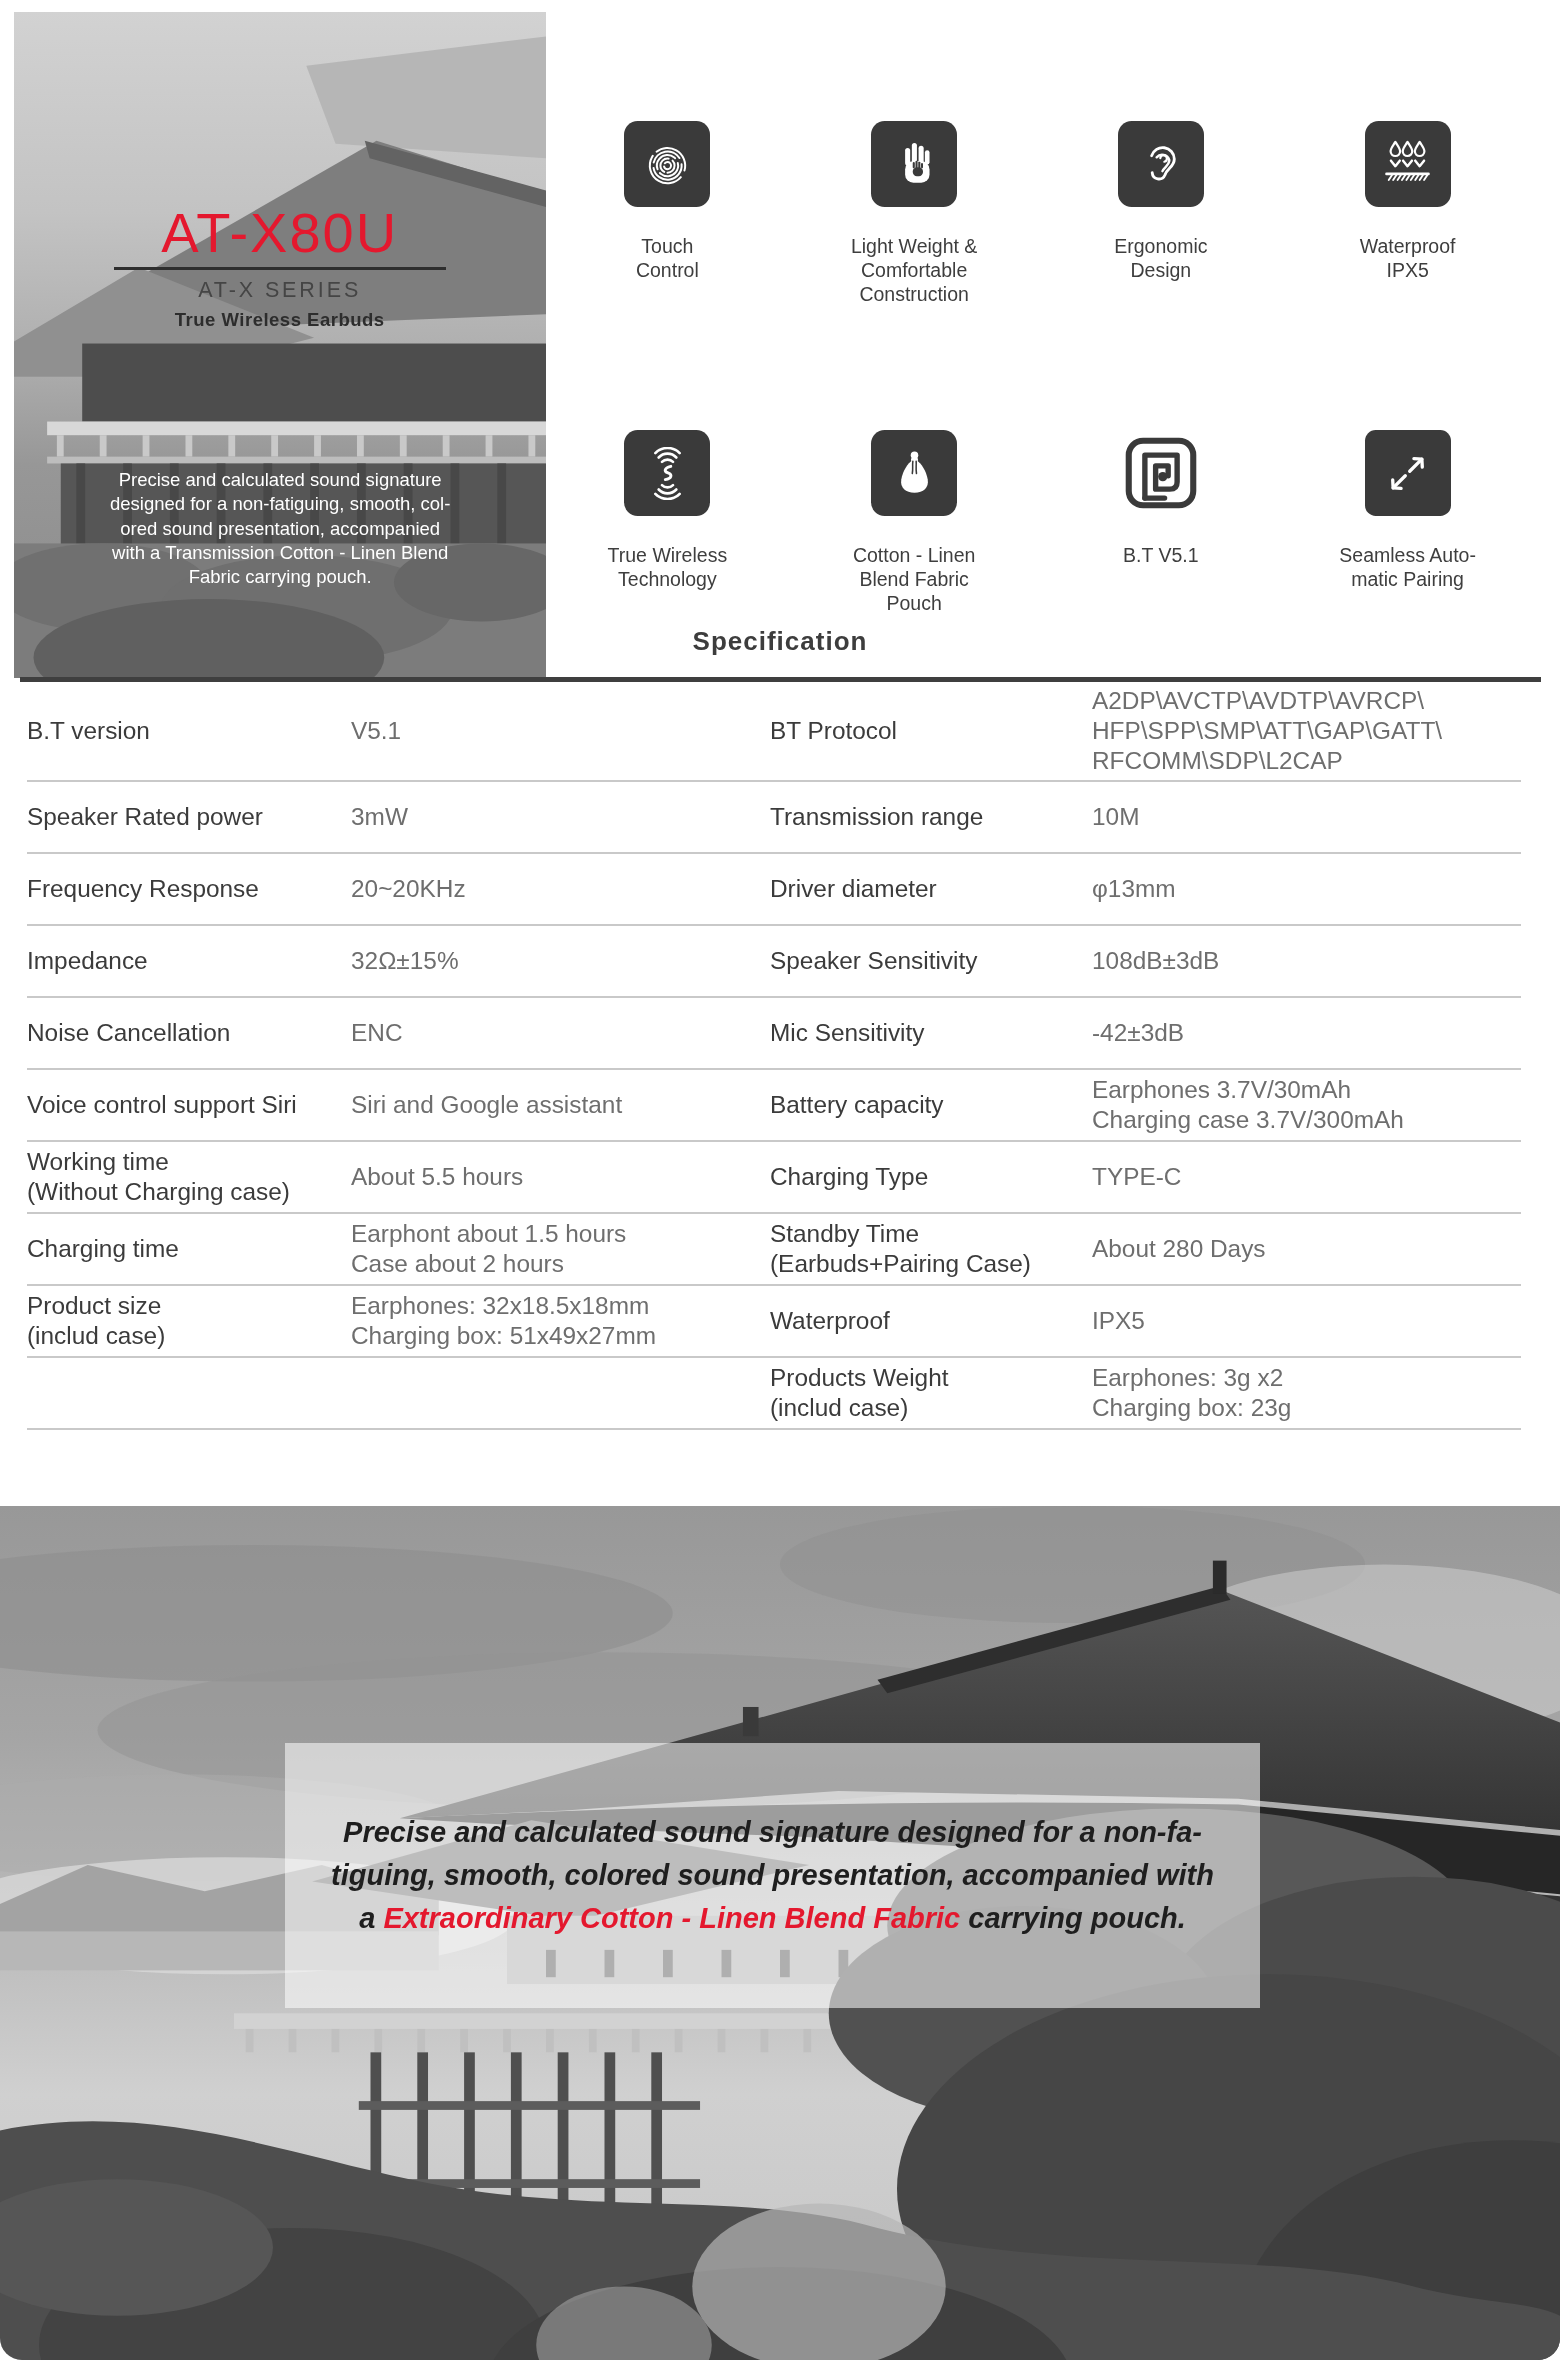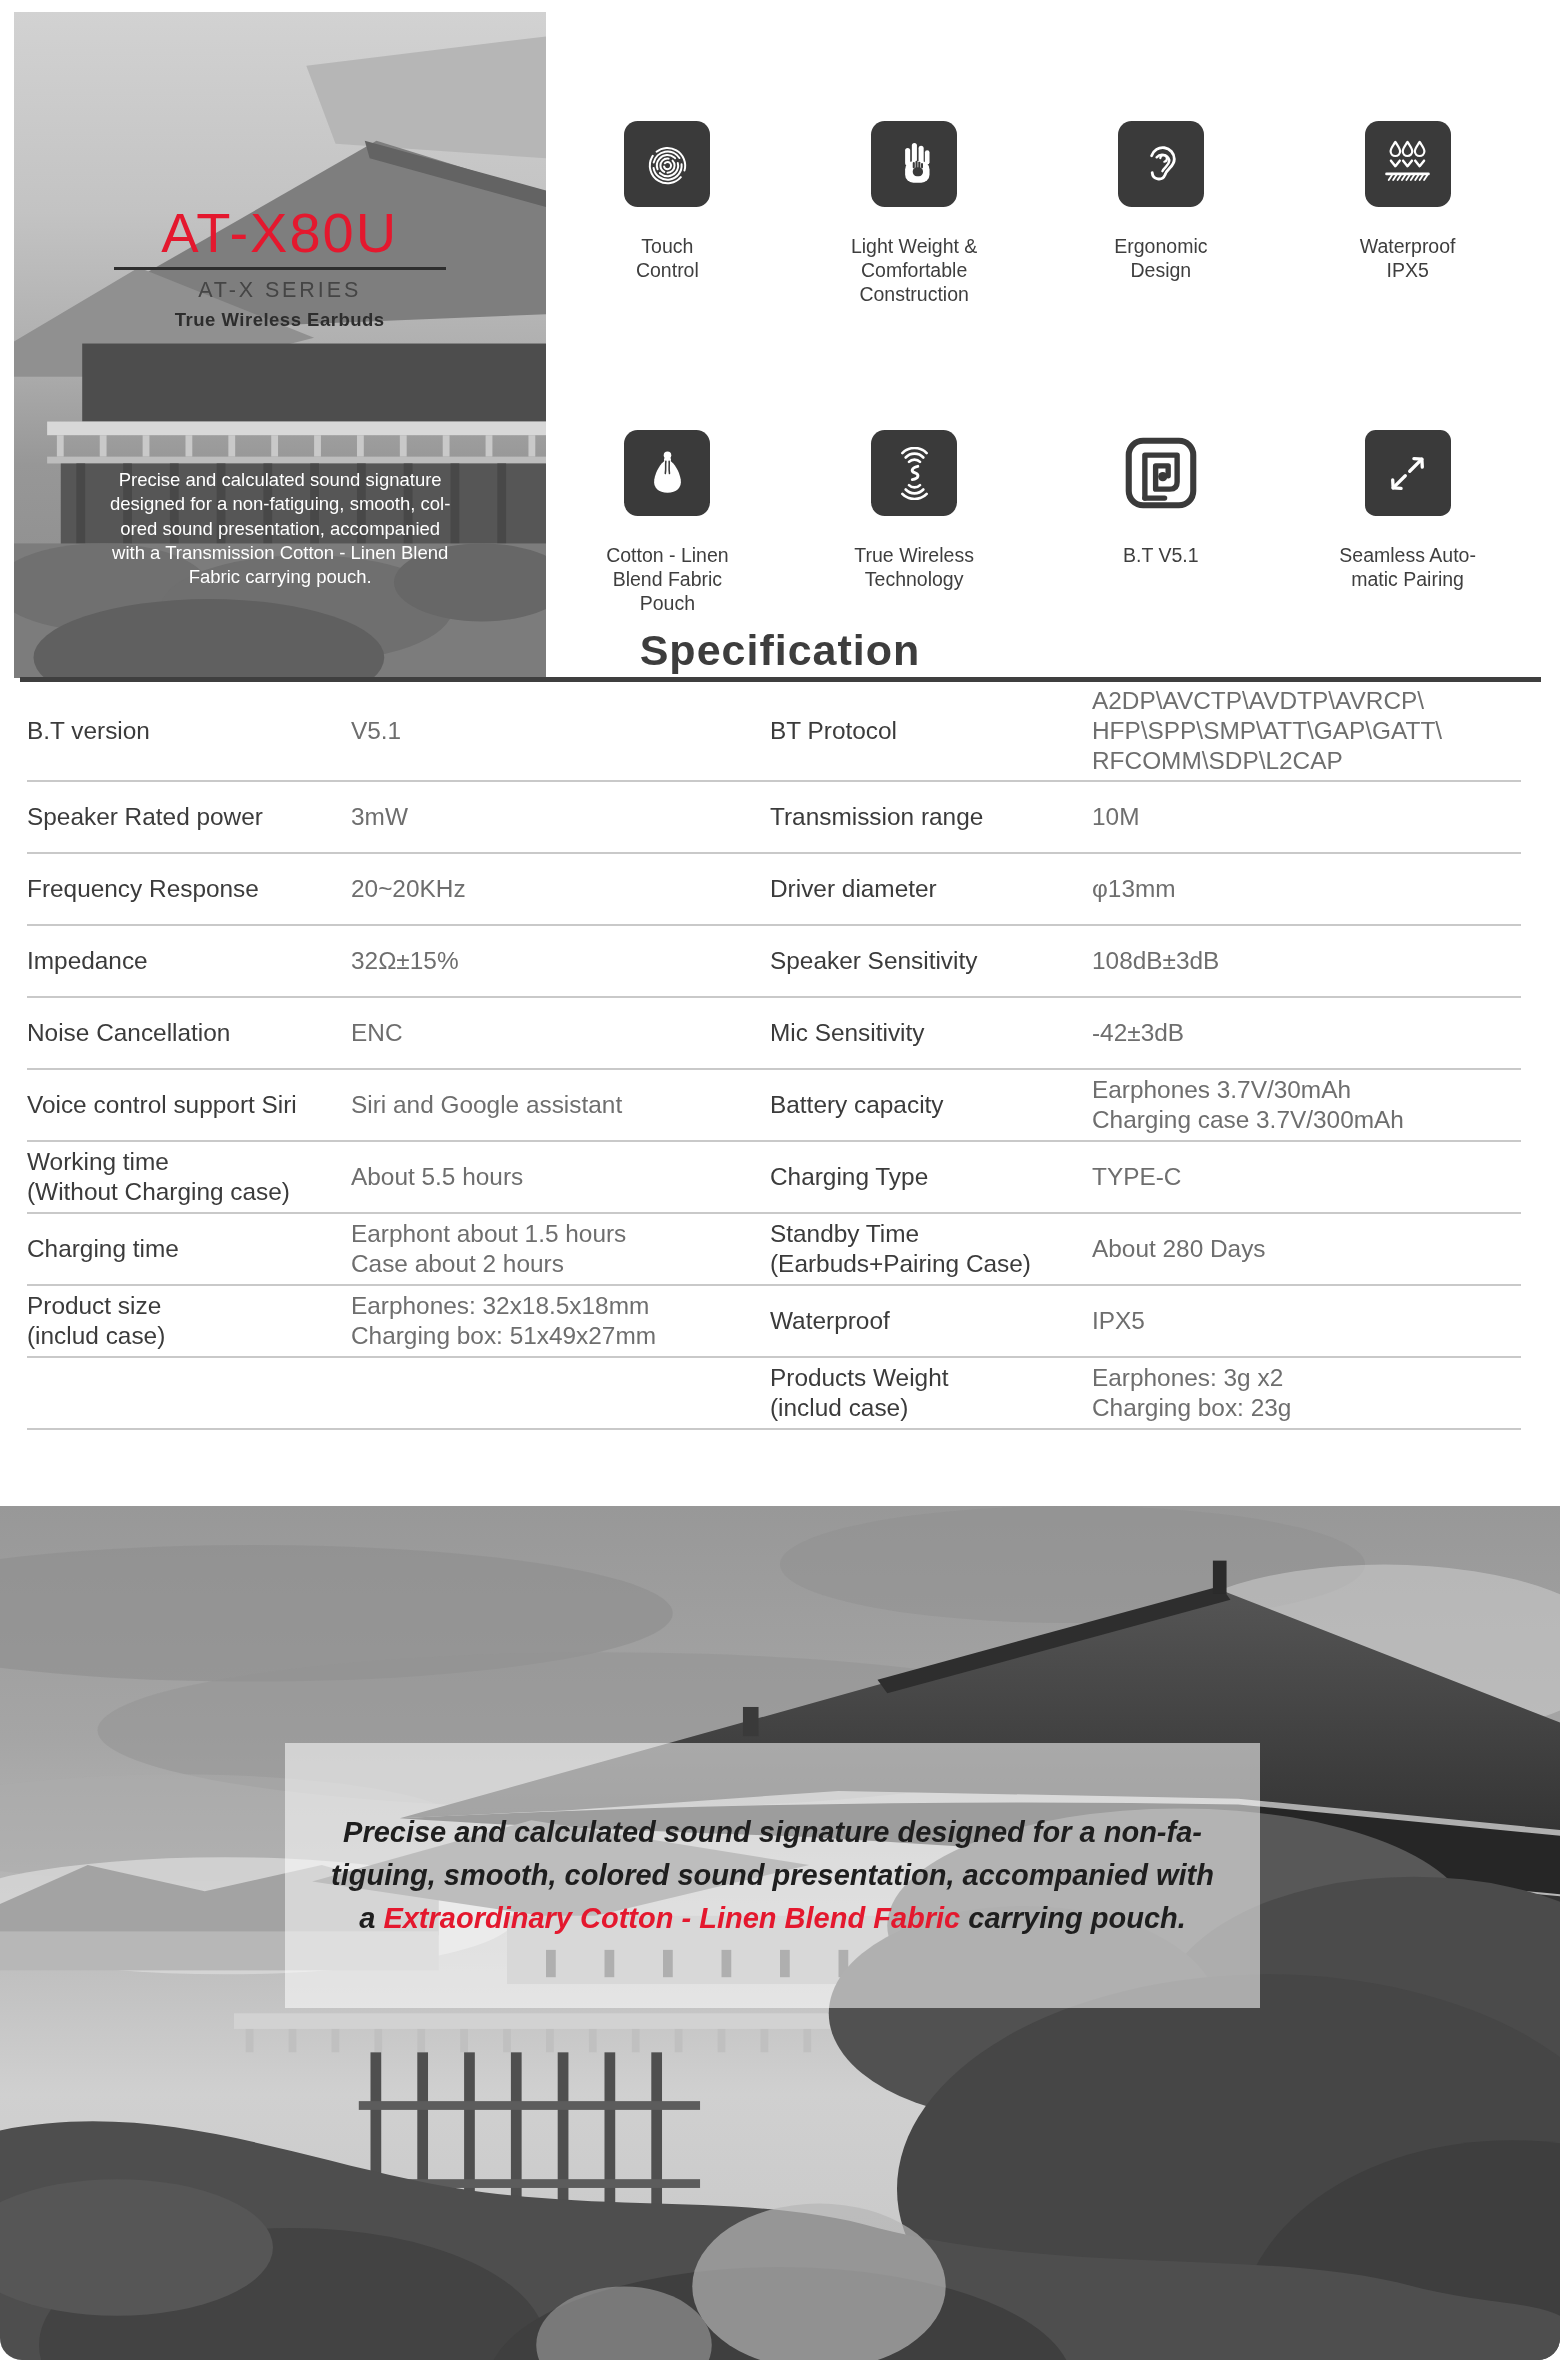--- a/index.html
+++ b/index.html
@@ -26,21 +26,21 @@
   .feature{ display:flex; flex-direction:column; align-items:center;gap:12px; }
   .tile{ width:86px; height:86px; border-radius:13.7px; background:var(--tile);
          display:flex; align-items:center; justify-content:center; }
   .tile.light{ background:transparent; }
   .tile.sq{ border-radius:10.7px; }
   .feature-label{ margin-top:14.6px; font-size:19.5px; line-height:24.4px; color:#3e3e3e;
                   text-align:center; white-space:pre-line; }
 
   
   .spec-heading{ position:absolute; left:0; top:626px; width:100%; text-align:center;
-                 font-size:43px; font-weight:bold; letter-spacing:1px; color:#3d3d3d; }
+                 font-size:26px; font-weight:bold; letter-spacing:1px; color:#3d3d3d; }
   .spec-rule{ position:absolute; left:19.5px; top:677px; width:1521px; height:4.9px; background:#3f3f3f; }
   .spec-table{ position:absolute; left:27px; top:682px; width:1494px; }
   .spec-row{ display:grid; grid-template-columns:324px 419px 322px 1fr; align-items:center;
              min-height:72px; border-bottom:2px solid #c9c9c9; padding:3.9px 0; }
   .spec-row.tall{ min-height:92px; }
   .cell{ white-space:pre-line; padding-right:13.7px; }
   .sl{ font-size:24.4px; line-height:30px; color:#3b3b3b; }
   .sv{ font-size:24.4px; line-height:30px; color:#6e6e6e; }
 
   
@@ -186,46 +186,46 @@
         </svg>
       </div>
       <div class="feature-label">Waterproof
 IPX5</div>
     </div>
   </div>
 
   <div class="features row2">
     <div class="feature">
       <div class="tile">
-        <svg class="icon-svg" width="53" height="53" viewBox="0 0 48 48">
-          <circle cx="24" cy="7.5" r="3.4" fill="#fff"></circle>
-          <rect x="20.8" y="9.5" width="6.4" height="4" rx="1.8" fill="#fff"></rect>
-          <path d="M22,12 C18,15 13.5,21 12,29.5 C10.8,37 16,41.5 24,41.5 C32,41.5 37.2,37 36,29.5 C34.5,21 30,15 26,12 Z" fill="#fff"></path>
-          <path d="M22.5,13 C22,17 22.8,20 22,24" stroke="#3a3a3a" stroke-width="1.4" fill="none" stroke-linecap="round"></path>
-          <path d="M25.5,13 C25.8,17 25,20 25.8,24" stroke="#3a3a3a" stroke-width="1.4" fill="none" stroke-linecap="round"></path>
-        </svg>
-      </div>
-      <div class="feature-label">Cotton - Linen
-Blend Fabric
-Pouch</div>
-    </div>
-    <div class="feature">
-      <div class="tile">
         <svg class="icon-svg" width="53" height="53" viewBox="0 0 48 48" fill="none" stroke="#fff" stroke-linecap="round">
           <path stroke-width="2.4" d="M19,13.5 A7,7 0 0 1 29,13.5"></path>
           <path stroke-width="2.4" d="M16,9.5 A11,11 0 0 1 32,9.5"></path>
           <path stroke-width="2.4" d="M13,5.5 A15.5,15.5 0 0 1 35,5.5"></path>
           <path stroke-width="2.4" d="M19,34.5 A7,7 0 0 0 29,34.5"></path>
           <path stroke-width="2.4" d="M16,38.5 A11,11 0 0 0 32,38.5"></path>
           <path stroke-width="2.4" d="M13,42.5 A15.5,15.5 0 0 0 35,42.5"></path>
           <path stroke-width="2.6" d="M27,17.5 C21,19 20.5,22 24.5,23.5 C28.5,25 28,28.5 22,29.5"></path>
         </svg>
       </div>
       <div class="feature-label">True Wireless
 Technology</div>
+    </div>
+    <div class="feature">
+      <div class="tile">
+        <svg class="icon-svg" width="53" height="53" viewBox="0 0 48 48">
+          <circle cx="24" cy="7.5" r="3.4" fill="#fff"></circle>
+          <rect x="20.8" y="9.5" width="6.4" height="4" rx="1.8" fill="#fff"></rect>
+          <path d="M22,12 C18,15 13.5,21 12,29.5 C10.8,37 16,41.5 24,41.5 C32,41.5 37.2,37 36,29.5 C34.5,21 30,15 26,12 Z" fill="#fff"></path>
+          <path d="M22.5,13 C22,17 22.8,20 22,24" stroke="#3a3a3a" stroke-width="1.4" fill="none" stroke-linecap="round"></path>
+          <path d="M25.5,13 C25.8,17 25,20 25.8,24" stroke="#3a3a3a" stroke-width="1.4" fill="none" stroke-linecap="round"></path>
+        </svg>
+      </div>
+      <div class="feature-label">Cotton - Linen
+Blend Fabric
+Pouch</div>
     </div>
     <div class="feature">
       <div class="tile light">
         <svg class="icon-svg" width="86" height="86" viewBox="0 0 48 48" fill="none" stroke="#3a3a3a" stroke-linecap="round" stroke-linejoin="round">
           <rect x="6" y="6" width="36" height="36" rx="8" stroke-width="3.4"></rect>
           <path stroke-width="3" d="M15,38 L26,38"></path>
           <path stroke-width="3" d="M15,38 L15,14 L33,14 L33,29 Q33,33 29,33 L21,33 L21,20 L28,20 L28,25.5"></path>
           <circle cx="25" cy="26" r="2.6" fill="#3a3a3a" stroke="none"></circle>
         </svg>
       </div>

